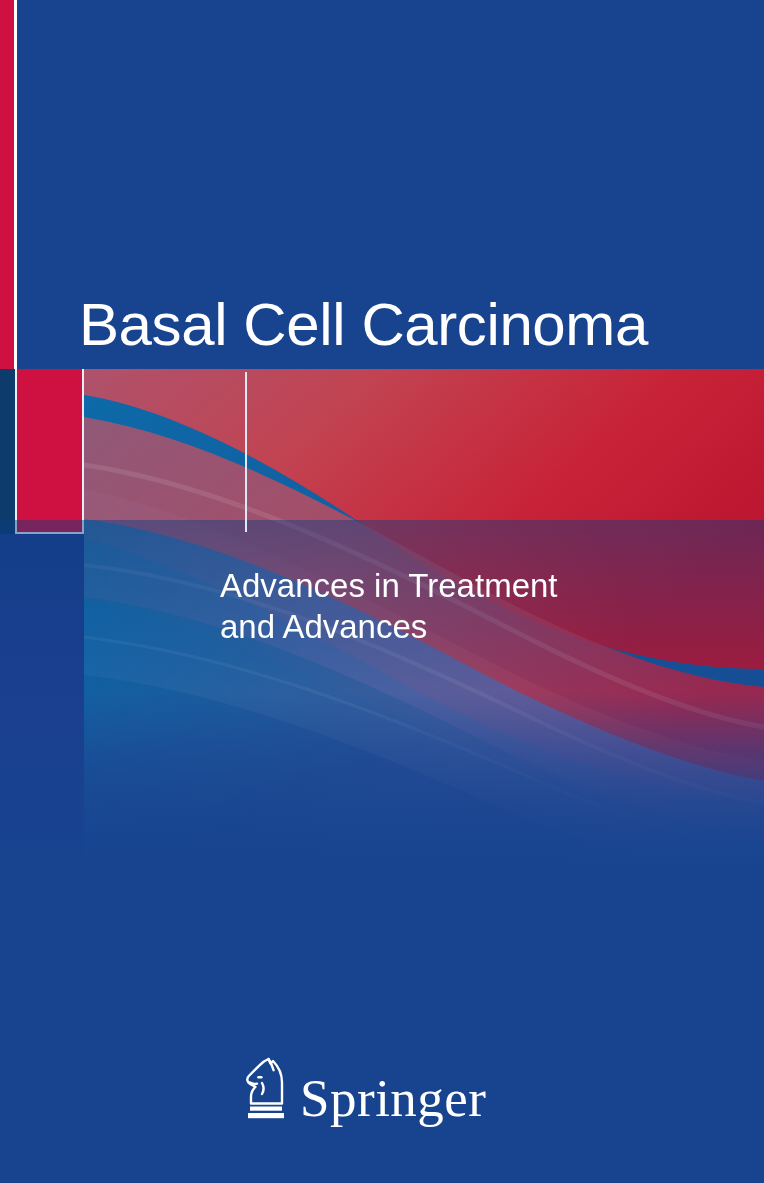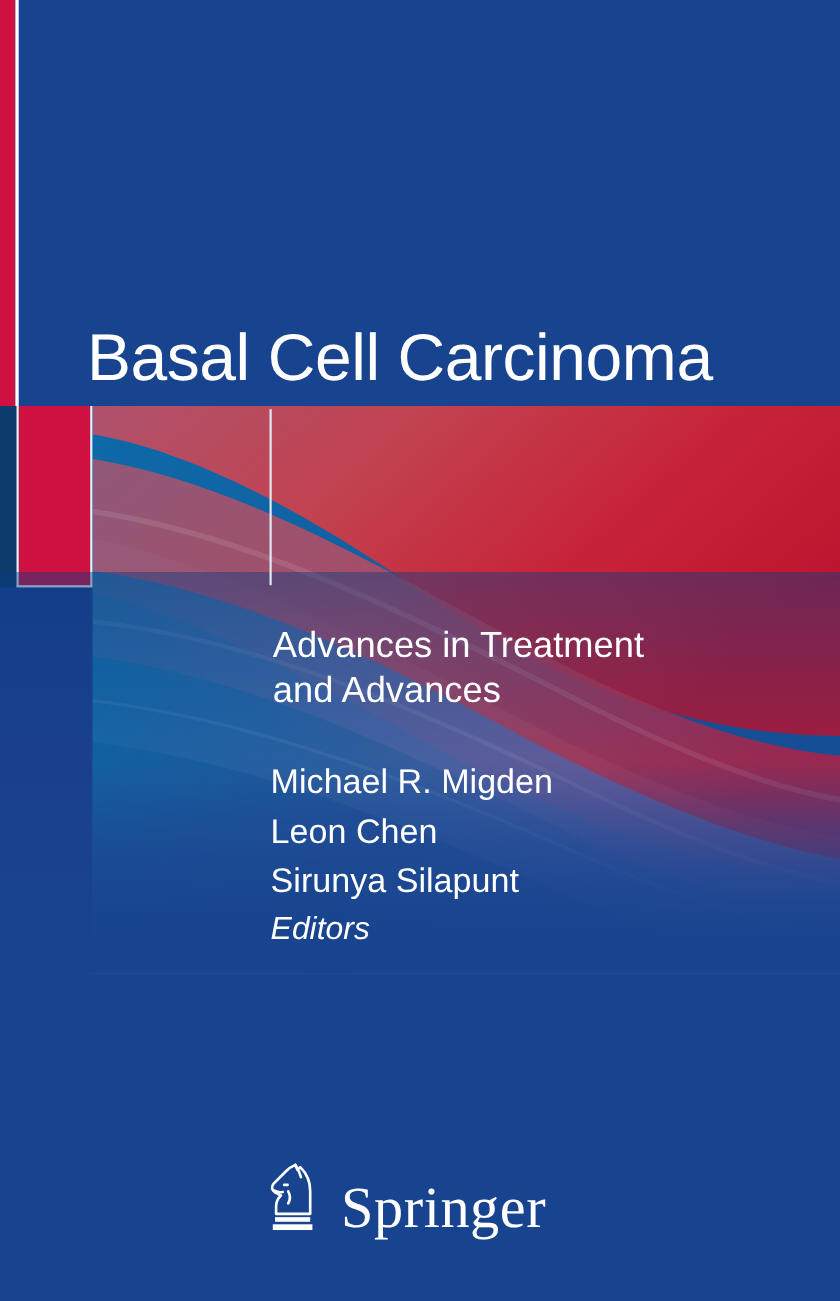--- a/index.html
+++ b/index.html
@@ -136,21 +136,21 @@
     color: #ffffff;
     font-size: 60px;
     line-height: 66px;
     font-weight: 400;
     letter-spacing: -0.4px;
     white-space: nowrap;
   }
 
   .subtitle {
     position: absolute;
-    left: 248px; top: 565px;
+    left: 220px; top: 565px;
     width: 420px;
     color: #ffffff;
     font-size: 33px;
     line-height: 41px;
     font-weight: 400;
   }
 
   .editors-block {
     position: absolute;
     left: 246px; top: 688px;
@@ -170,21 +170,21 @@
     font-style: italic;
     font-weight: 400;
   }
 
   
   .springer {
     position: absolute;
     left: 238px; top: 1053px;
     display: flex;
     align-items: flex-end;
-    gap: 20px;
+    gap: 10px;
   }
   .springer-mark { width: 52px; height: 68px; display: block; }
   .springer-word {
     color: #ffffff;
     font-family: "Liberation Serif", serif;
     font-size: 53px;
     line-height: 54px;
     font-weight: 400;
     letter-spacing: 0.5px;
     position: relative;
@@ -287,26 +287,20 @@
 
   <div class="vline"></div>
 
   <div class="title">Basal Cell Carcinoma</div>
 
   <div class="subtitle">
     <div>Advances in Treatment</div>
     <div>and Advances</div>
   </div>
 
-  <div class="editors-block">
-    <div class="editor-name">Michael R. Migden</div>
-    <div class="editor-name">Leon Chen</div>
-    <div class="editor-name">Sirunya Silapunt</div>
-    <div class="editors-role">Editors</div>
-  </div>
 
   <div class="springer">
     <span>
       <svg class="springer-mark" viewBox="0 0 52 68" xmlns="http://www.w3.org/2000/svg">
         <g fill="none" stroke="#ffffff" stroke-width="2.4" stroke-linejoin="round" stroke-linecap="round">
 
           <path d="M30.5,6.0 L32.5,10.5 L35.0,8.0 C40.5,13.5 44.0,21.0 44.0,29.5
                    L44.0,50.5 L13.0,50.5 L13.0,44.0
                    C13.0,40.0 14.6,36.4 17.4,33.8
                    L12.0,31.0 C9.0,29.4 8.4,25.4 10.8,23.0

